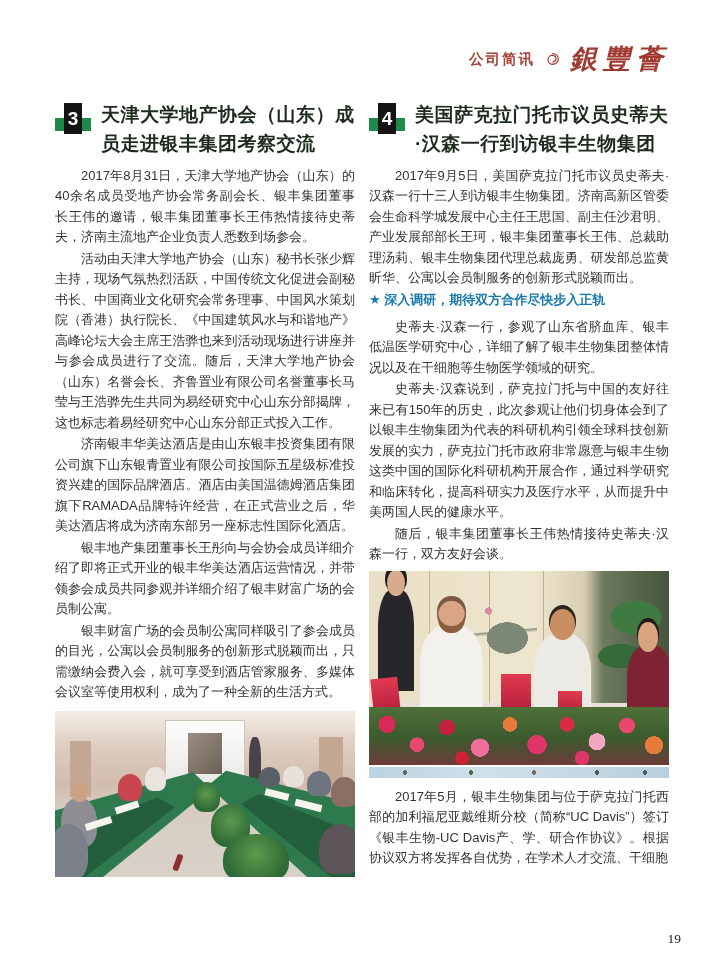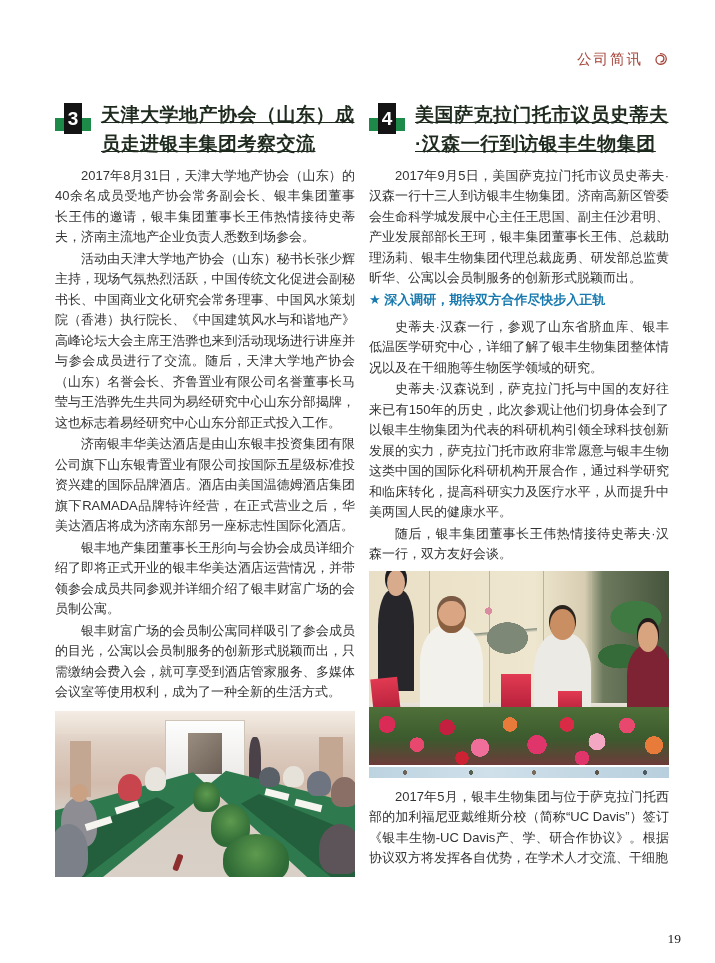--- a/index.html
+++ b/index.html
@@ -8,34 +8,34 @@
   }
   *{box-sizing:border-box;margin:0;padding:0;}
   html,body{background:#888;}
   .page{
     position:relative;width:715px;height:963px;background:#ffffff;
     margin:0 auto;padding:0 46px 0 55px;overflow:hidden;
     font-family:"Liberation Sans","DejaVu Sans",sans-serif;color:var(--body-color);
   }
   
   .header{height:100px;display:flex;align-items:center;justify-content:flex-end;gap:9px;padding-top:18px;}
-  .section-label{color:var(--accent-red);font-size:14.5px;letter-spacing:2px;font-weight:400;}
+  .section-label{color:var(--accent-red);font-size:14.5px;letter-spacing:2px;font-weight:700;}
   .swirl{width:17px;height:17px;flex:none;}
   .brand{color:#a03a30;font-size:27px;font-family:"DejaVu Serif","Liberation Serif",serif;font-style:italic;font-weight:700;letter-spacing:6px;}
   
   .columns{display:flex;gap:14px;}
   .col{width:300px;flex:none;}
   .title-row{display:flex;align-items:flex-start;gap:10px;margin-bottom:7px;}
   .badge{position:relative;width:36px;height:31px;flex:none;margin-top:3px;}
   .badge .g{position:absolute;bottom:3px;width:9px;height:13px;background:var(--badge-green);}
   .badge .g.left{left:0;}
   .badge .g.right{right:0;}
   .badge .blk{position:absolute;left:9px;top:0;width:18px;height:31px;background:var(--badge-black);
     color:#fff;display:flex;align-items:center;justify-content:center;font-size:19px;font-weight:700;}
-  h2.title{font-size:19px;line-height:1.55;color:var(--title-color);font-weight:700;letter-spacing:.5px;text-decoration:underline;}
+  h2.title{font-size:19px;line-height:1.55;color:var(--title-color);font-weight:700;letter-spacing:.5px;}
   .body p{font-size:13px;line-height:20.5px;text-align:justify;text-indent:2em;color:var(--body-color);margin-bottom:1px;}
   .subhead{font-size:13px;line-height:20px;font-weight:700;color:var(--subhead-blue);margin:0 0 7px;}
   
   .photo{position:relative;width:100%;overflow:hidden;background:#ddd;}
   .photo *{position:absolute;}
   .photo-meeting{height:166px;margin-top:8px;background:linear-gradient(180deg,#efe7de 0%,#ddccc0 22%,#d2bcad 44%,#d6ccc2 58%,#d9d1c8 100%);}
   .pm-ceil{left:0;top:0;width:100%;height:14%;background:linear-gradient(180deg,#f4ede5,#e6d9cd);}
   .pm-screen{left:37%;top:6%;width:26%;height:40%;background:linear-gradient(180deg,#fdfdfd,#e9e7e4);box-shadow:0 0 0 1px #cfc4b8;}
   .pm-screen i{position:absolute;left:28%;top:18%;width:44%;height:62%;background:linear-gradient(135deg,#9a8d80,#6c5f55);}
   .pm-door-l{left:5%;top:18%;width:7%;height:34%;background:#c3a793;}
@@ -122,20 +122,21 @@
 </head>
 <body>
 
 <div class="page">
 
   <header class="header">
     <span class="section-label">公司简讯</span>
     <svg class="swirl" viewBox="0 0 20 20" aria-hidden="true">
       <path d="M10 3.2c4.1 0 6.8 2.8 6.8 6.2 0 3.5-2.9 6.2-6.3 6.2-3.3 0-5.8-2.4-5.8-5.4 0-3 2.4-5 5-5 2.6 0 4.3 1.8 4.3 4 0 2.2-1.7 3.6-3.5 3.6" fill="none" stroke="#a5443a" stroke-width="1.5" stroke-linecap="round"></path>
     </svg>
+    <span class="brand">銀豐薈</span>
   </header>
 
   <div class="columns">
 
     <section class="col">
       <div class="title-row">
         <span class="badge">
           <i class="g left"></i>
           <span class="blk">3</span>
           <i class="g right"></i>

